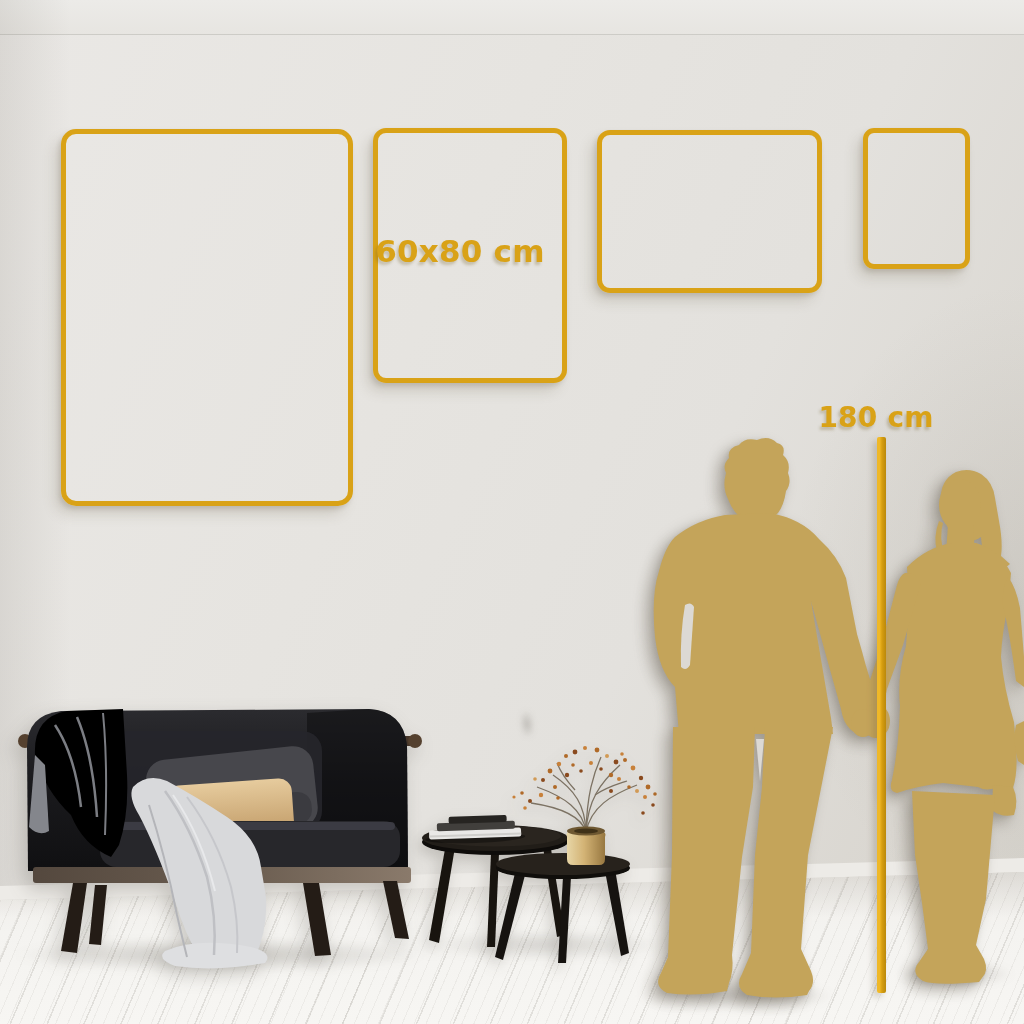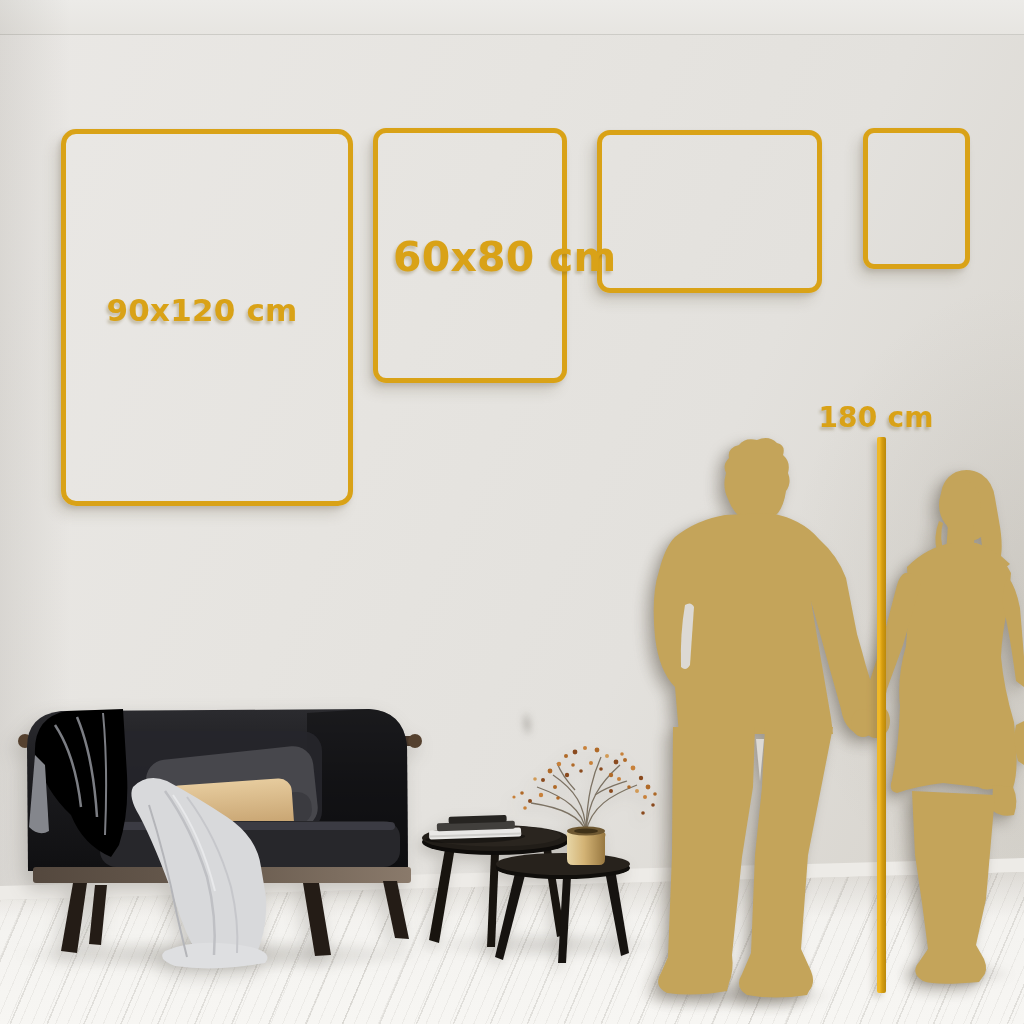--- a/index.html
+++ b/index.html
@@ -49,21 +49,21 @@
   .size-frame{position:absolute;border:5px solid var(--frame-gold);background:transparent;
     box-shadow:-7px 9px 14px -2px rgba(100,90,66,.22),-2px 3px 4px rgba(100,90,66,.16);}
   .f-90x120{left:61px;top:129px;width:282px;height:367px;border-radius:15px;}
   .f-60x80{left:373px;top:128px;width:184px;height:245px;border-radius:13px;}
   .f-50x70{left:597px;top:130px;width:215px;height:153px;border-radius:13px;}
   .f-30x40{left:863px;top:128px;width:97px;height:131px;border-radius:11px;}
 
   .size-label{position:absolute;color:var(--frame-gold);font-weight:700;text-align:center;
     letter-spacing:.2px;text-shadow:-2px 3px 3px rgba(110,88,28,.28);white-space:nowrap;}
   .l-90x120{left:61px;width:282px;top:292px;font-size:31px;}
-  .l-60x80{left:393px;width:184px;top:233px;font-size:41px;}
+  .l-60x80{left:368px;width:184px;top:233px;font-size:31px;}
   .l-50x70{left:597px;width:215px;top:188px;font-size:31px;}
   .l-30x40{left:838px;width:150px;top:272px;font-size:30px;}
   .l-ruler{left:796px;width:160px;top:401px;font-size:28px;}
 
   .ruler-line{position:absolute;left:877px;top:437px;width:9px;height:556px;border-radius:2px;
     background:linear-gradient(90deg,#EFB827 0 30%,var(--ruler-gold) 55%,#BA880B 100%);
     box-shadow:-4px 4px 6px rgba(100,90,66,.25);z-index:9;}
 
   .sofa-svg{position:absolute;left:15px;top:695px;z-index:6;
     filter:drop-shadow(-5px 7px 9px rgba(60,55,46,.22));}
@@ -257,21 +257,20 @@
       <path d="M413,152 Q421,162 425,183 L429,232 L429,262 L421,256 Q415,210 408,180 Q407,162 413,152 Z"></path>
       <path d="M421,300 L429,296 L429,340 L423,336 Q417,316 421,300 Z"></path>
       <path d="M317,366 L400,370 L391,474 L381,520 L389,534 Q394,546 387,553 L384,557 Q340,561 328,556 Q315,548 324,537 L333,524 L327,478 L320,430 Z"></path>
     </g>
   </svg>
 
   <div class="ruler-line"></div>
   <div class="size-label l-ruler z10">180 cm</div>
 
   <div class="size-frame f-90x120"></div>
-  <div class="size-label l-90x120 z8">90x120 cm</div>
 
   <div class="size-frame f-60x80"></div>
   <div class="size-label l-60x80 z8">60x80 cm</div>
 
   <div class="size-frame f-50x70"></div>
 
   <div class="size-frame f-30x40"></div>
 
 </div>
 

